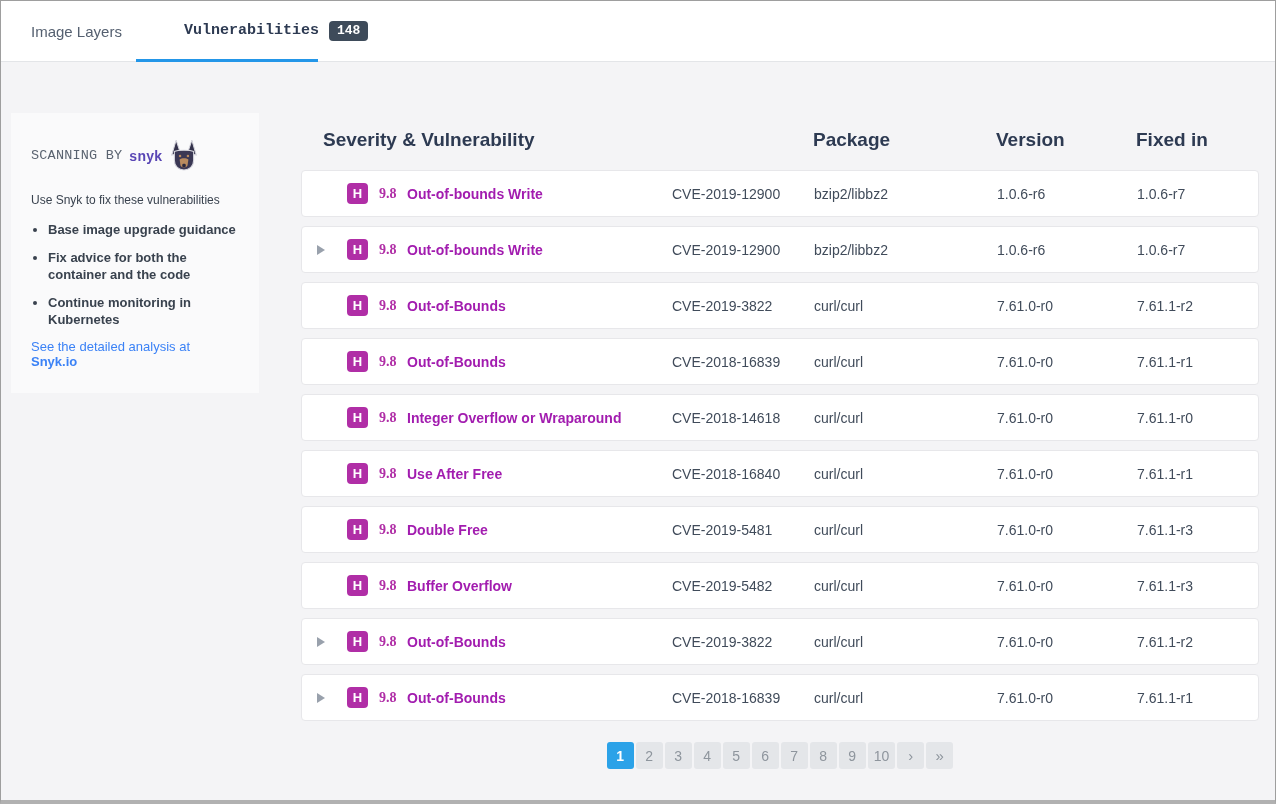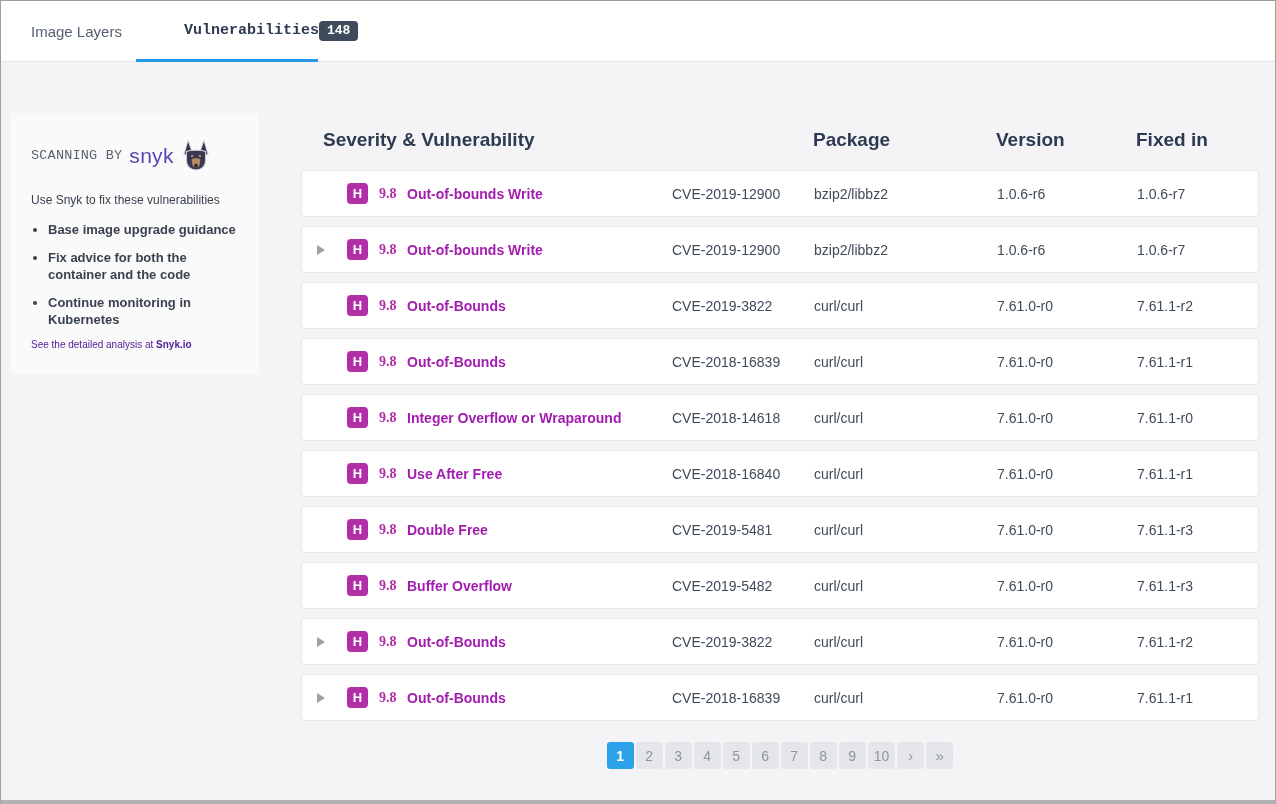--- a/index.html
+++ b/index.html
@@ -20,45 +20,45 @@
     position: absolute; top:0; left:0; right:0;
     height: 61px; background:#ffffff;
     border-bottom: 1px solid #e3e5e8;
     display: flex; align-items: center;
   }
   .tab { font-size: 15px; color:#556070; cursor:pointer; display:flex; align-items:center; }
   .tab.first { margin-left: 30px; }
   .tab.second { margin-left: 62px; font-family: Liberation Mono, monospace; }
   .tab.active { color:#2d3a52; font-weight:700; }
   .tab-badge {
-    display:inline-block; 
+    display:inline-block; margin-left:10px;
     background:#3e4b5a; color:#ffffff;
     font-size:13px; font-weight:700;
     padding: 3px 8px; border-radius:4px; line-height:1.1;text-align:right;
   }
   .tab-underline {
     position:absolute; left:135px; top:58px;
     width:182px; height:3px; background:#2396e8;
   }
 
   
   .sidebar {
     position:absolute; left:10px; top:112px;
     width:248px; min-height:253px;
     background:#fafafb;
     padding: 27px 20px 24px 20px;
   }
   .scanning-row { display:flex; align-items:center; }
   .scanning-by { font-size:13.5px; color:#5a6370; letter-spacing:.2px; white-space:nowrap;font-family:Liberation Mono, monospace; }
-  .snyk-wordmark { font-size:21px; font-weight:400; color:#5946b5; margin-left:7px; letter-spacing:.3px; }
+  .snyk-wordmark { font-size:14px; font-weight:700; color:#5946b5; margin-left:7px; letter-spacing:.3px; }
   .snyk-dog { margin-left:8px; display:inline-flex; }
   .sidebar-intro { margin-top:22px; font-size:12px; color:#39424e; }
   .sidebar-bullets { margin-top:14px; padding-left:17px;font-weight:bold; }
   .sidebar-bullets li { font-size:13px; color:#39424e; line-height:17px; margin-bottom:11px; }
-  .sidebar-link { margin-top:4px; font-size:10px; color:#4c1d95; cursor:pointer; }
+  .sidebar-link { margin-top:4px; font-size:13px; color:#3b82f6; cursor:pointer; }
   .sidebar-link b { font-weight:700; }
 
   
   .main { position:absolute; left:300px; top:120px; width:958px; }
   .table-header {
     display:grid;
     grid-template-columns: 490px 183px 140px 1fr;
     padding: 8px 0 19px 22px;
     font-size:19px; font-weight:700; color:#2d3a52;
   }

